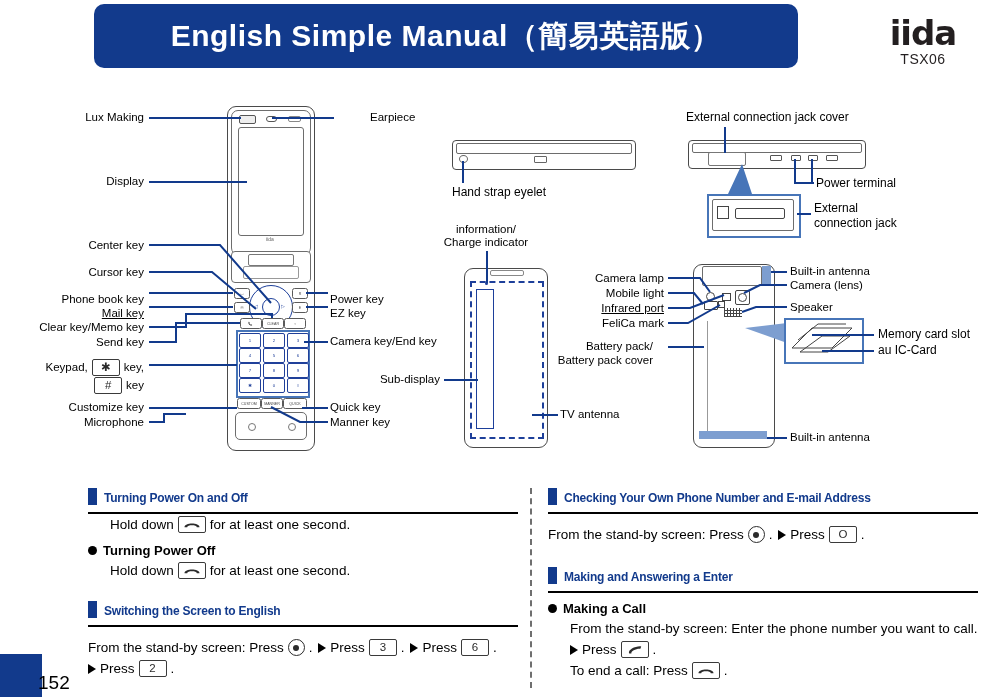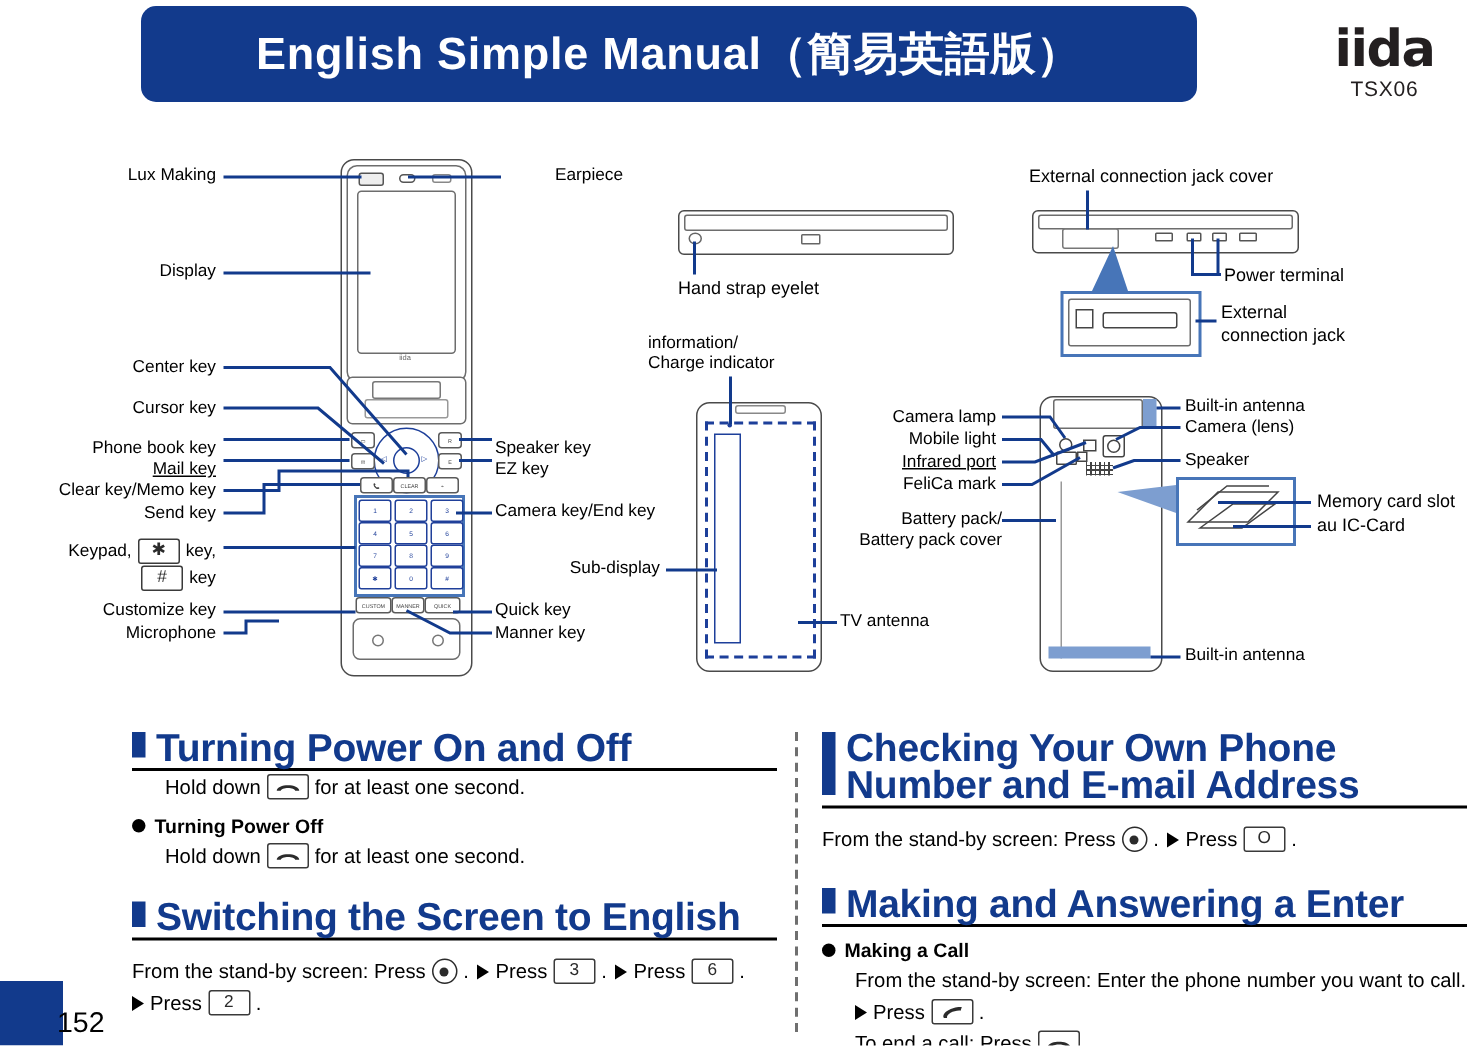--- a/index.html
+++ b/index.html
@@ -26,21 +26,21 @@
   .brand-logo{
     font-size:34px;font-weight:bold;line-height:.9;color:#231f20;
     letter-spacing:-1px;font-family:"DejaVu Sans",sans-serif;
   }
   .brand-model{font-size:14px;color:#231f20;letter-spacing:.5px;margin-top:2px;}
 
   
   .diagram{position:absolute;left:0;top:96px;width:986px;height:368px;}
   .lbl{position:absolute;font-size:11.5px;line-height:13px;white-space:nowrap;color:#000;}
   .lbl.r{text-align:right;}
-  .lbl.c{}
+  .lbl.c{text-align:center;}
   .ld{position:absolute;background:#123a8c;}
   .ld.h{height:2px;}
   .ld.v{width:2px;}
   .diag-svg{position:absolute;left:0;top:0;width:986px;height:368px;overflow:visible;}
 
   
   .shell{position:absolute;border:1.3px solid #4a4a4a;border-radius:9px;background:#fff;}
   .shell-in{position:absolute;border:1.1px solid #6d6d6d;border-radius:6px;background:#fff;}
   .hl-blue{position:absolute;background:#7d9ed0;}
   .box-blue{position:absolute;border:2px solid #4775b8;background:#fff;}
@@ -60,21 +60,21 @@
   .col{position:absolute;top:18px;}
   .col-l{left:88px;width:430px;}
   .col-r{left:548px;width:430px;}
 
   .sec{position:relative;margin-bottom:4px;}
   .sec-head{position:relative;padding-left:16px;}
   .sec-head::before{
     content:"";position:absolute;left:0;top:2px;width:9px;bottom:6px;background:#123a8c;
   }
   .sec-title{
-    color:#123a8c;font-size:26px;font-weight:bold;line-height:25px;letter-spacing:-.2px;
+    color:#123a8c;font-size:12px;font-weight:bold;line-height:25px;letter-spacing:-.2px;
   }
   .sec-rule{height:2px;background:#000;margin-top:1px;}
 
   .bullet-line{font-size:13px;font-weight:bold;line-height:19px;margin-top:6px;
     display:flex;align-items:center;gap:6px;}
   .dot{width:9px;height:9px;border-radius:50%;background:#000;flex:0 0 auto;}
   .sub{font-size:13.5px;line-height:21px;margin-left:22px;display:flex;align-items:center;
     flex-wrap:wrap;gap:0;}
   .para{font-size:13.5px;line-height:21px;margin-top:9px;display:flex;align-items:center;flex-wrap:wrap;}
 
@@ -219,21 +219,21 @@
     <div class="ld h" style="left:149px;top:311px;width:88px;"></div>
 
     <div class="lbl r" style="left:46px;top:320px;width:98px;">Microphone</div>
     <svg class="diag-svg">
       <polyline points="149,326 164,326 164,318 186,318" fill="none" stroke="#123a8c" stroke-width="2"></polyline>
     </svg>
 
     <div class="lbl" style="left:338px;top:15px;padding-left:32px;">Earpiece</div>
     <div class="ld h" style="left:272px;top:21px;width:62px;"></div>
 
-    <div class="lbl" style="left:330px;top:197px;">Speaker key</div>
+    <div class="lbl" style="left:330px;top:197px;">Power key</div>
     <div class="ld h" style="left:306px;top:196px;width:22px;"></div>
 
     <div class="lbl" style="left:330px;top:211px;">EZ key</div>
     <div class="ld h" style="left:306px;top:210px;width:22px;"></div>
 
     <div class="lbl" style="left:330px;top:239px;">Camera key/End key</div>
     <div class="ld h" style="left:304px;top:245px;width:24px;"></div>
 
     <div class="lbl" style="left:330px;top:305px;">Quick key</div>
     <div class="ld h" style="left:302px;top:311px;width:26px;"></div>
@@ -344,21 +344,21 @@
     <div class="lbl r" style="left:576px;top:206px;width:88px;text-decoration:underline;">Infrared port</div>
     <svg class="diag-svg">
       <polyline points="668,212 690,212 724,199" fill="none" stroke="#123a8c" stroke-width="2"></polyline>
     </svg>
 
     <div class="lbl r" style="left:576px;top:221px;width:88px;">FeliCa mark</div>
     <svg class="diag-svg">
       <polyline points="668,227 688,227 720,209" fill="none" stroke="#123a8c" stroke-width="2"></polyline>
     </svg>
 
-    <div class="lbl r" style="left:564px;top:243px;width:104px;line-height:14px;">
+    <div class="lbl r" style="left:549px;top:243px;width:104px;line-height:14px;">
       <span>Battery pack/</span><br>
       <span>Battery pack cover</span>
     </div>
     <div class="ld h" style="left:668px;top:250px;width:36px;"></div>
 
     <div class="lbl" style="left:790px;top:169px;">Built-in antenna</div>
     <div class="ld h" style="left:771px;top:175px;width:16px;"></div>
 
     <div class="lbl" style="left:790px;top:183px;">Camera (lens)</div>
     <svg class="diag-svg">

